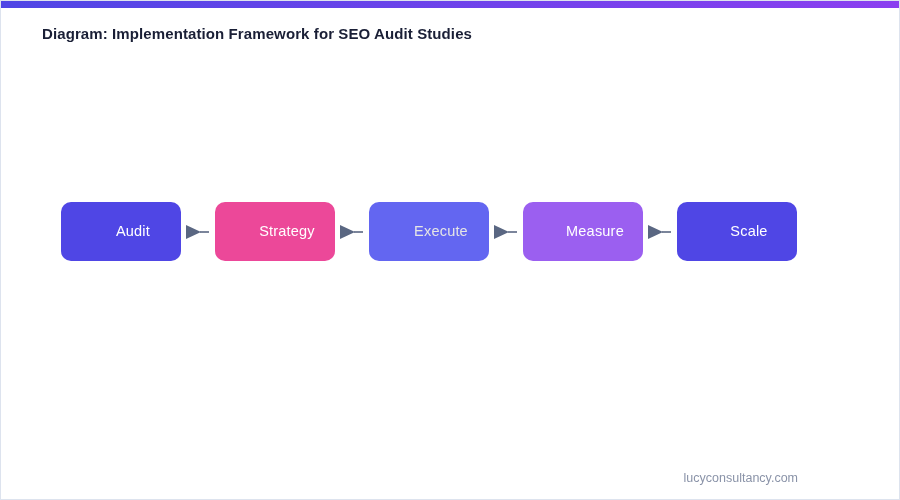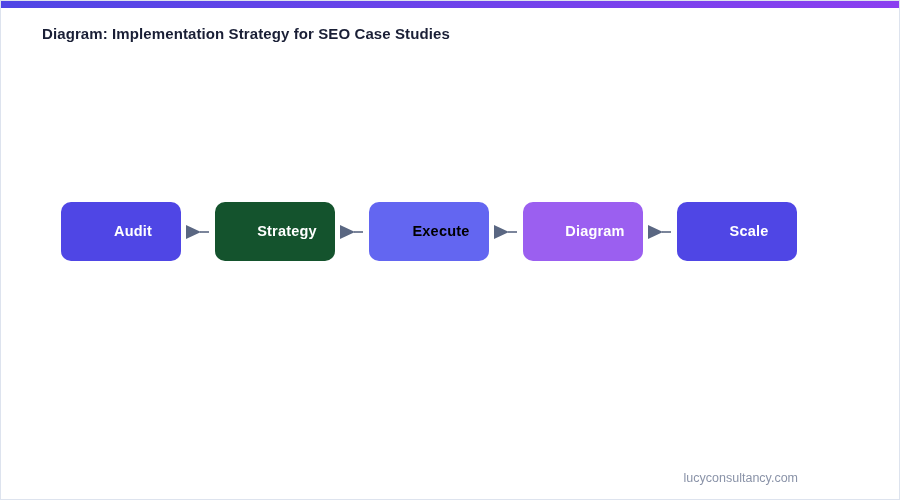--- a/index.html
+++ b/index.html
@@ -49,21 +49,21 @@
     height: 59px;
     border-radius: 10px;
     display: flex;
     align-items: center;
     justify-content: center;
     box-sizing: border-box;
   }
   .node-label {
     color: #ffffff;
     font-size: 14.5px;
-    font-weight: bold;
+    font-weight: normal;
     letter-spacing: 0.2px;
     line-height: 1;
     white-space: nowrap;
     margin-left: 24px;
   }
   .connector {
     width: 34px;
     height: 59px;
     display: flex;
     align-items: center;
@@ -81,52 +81,52 @@
     white-space: nowrap;
   }
 </style>
 </head>
 <body>
 
 <div id="canvas" style="background: rgb(255, 255, 255); border-color: rgb(221, 227, 238);">
 
   <div id="accent-bar" style="height: 7px; background: linear-gradient(90deg, rgb(79, 70, 229) 0%, rgb(139, 63, 240) 100%);"></div>
 
-  <div id="page-title" style="color: rgb(26, 31, 54);">Diagram: Implementation Strategy for SEO Case Studies</div>
+  <div id="page-title" style="color: rgb(26, 31, 54);">Diagram: Implementation Framework for SEO Audit Studies</div>
 
   <div id="flow">
       <div class="node" style="background: rgb(79, 70, 229);">
         <span class="node-label" style="color: rgb(255, 255, 255);">Audit</span>
       </div>
       <div class="connector">
         <svg width="26" height="20" viewBox="0 0 26 20">
           <path d="M1 3 L16 10 L1 17 Z" fill="#5a6782"></path>
           <path d="M15 9.2 L24 9.2 L24 10.8 L15 10.8 Z" fill="#5a6782"></path>
         </svg>
       </div>
-      <div class="node" style="background: #14532d;">
+      <div class="node" style="background: #ec4899;">
         <span class="node-label" style="color: rgb(255, 255, 255);">Strategy</span>
       </div>
       <div class="connector">
         <svg width="26" height="20" viewBox="0 0 26 20">
           <path d="M1 3 L16 10 L1 17 Z" fill="#5a6782"></path>
           <path d="M15 9.2 L24 9.2 L24 10.8 L15 10.8 Z" fill="#5a6782"></path>
         </svg>
       </div>
       <div class="node" style="background: rgb(99, 102, 241);">
-        <span class="node-label" style="color: #000000;">Execute</span>
+        <span class="node-label" style="color: #e5e5e5;">Execute</span>
       </div>
       <div class="connector">
         <svg width="26" height="20" viewBox="0 0 26 20">
           <path d="M1 3 L16 10 L1 17 Z" fill="#5a6782"></path>
           <path d="M15 9.2 L24 9.2 L24 10.8 L15 10.8 Z" fill="#5a6782"></path>
         </svg>
       </div>
       <div class="node" style="background: rgb(155, 95, 240);">
-        <span class="node-label" style="color: rgb(255, 255, 255);">Diagram</span>
+        <span class="node-label" style="color: rgb(255, 255, 255);">Measure</span>
       </div>
       <div class="connector">
         <svg width="26" height="20" viewBox="0 0 26 20">
           <path d="M1 3 L16 10 L1 17 Z" fill="#5a6782"></path>
           <path d="M15 9.2 L24 9.2 L24 10.8 L15 10.8 Z" fill="#5a6782"></path>
         </svg>
       </div>
       <div class="node" style="background: rgb(79, 70, 229); align-items: center;">
         <span class="node-label" style="color: rgb(255, 255, 255);">Scale</span>
       </div>

